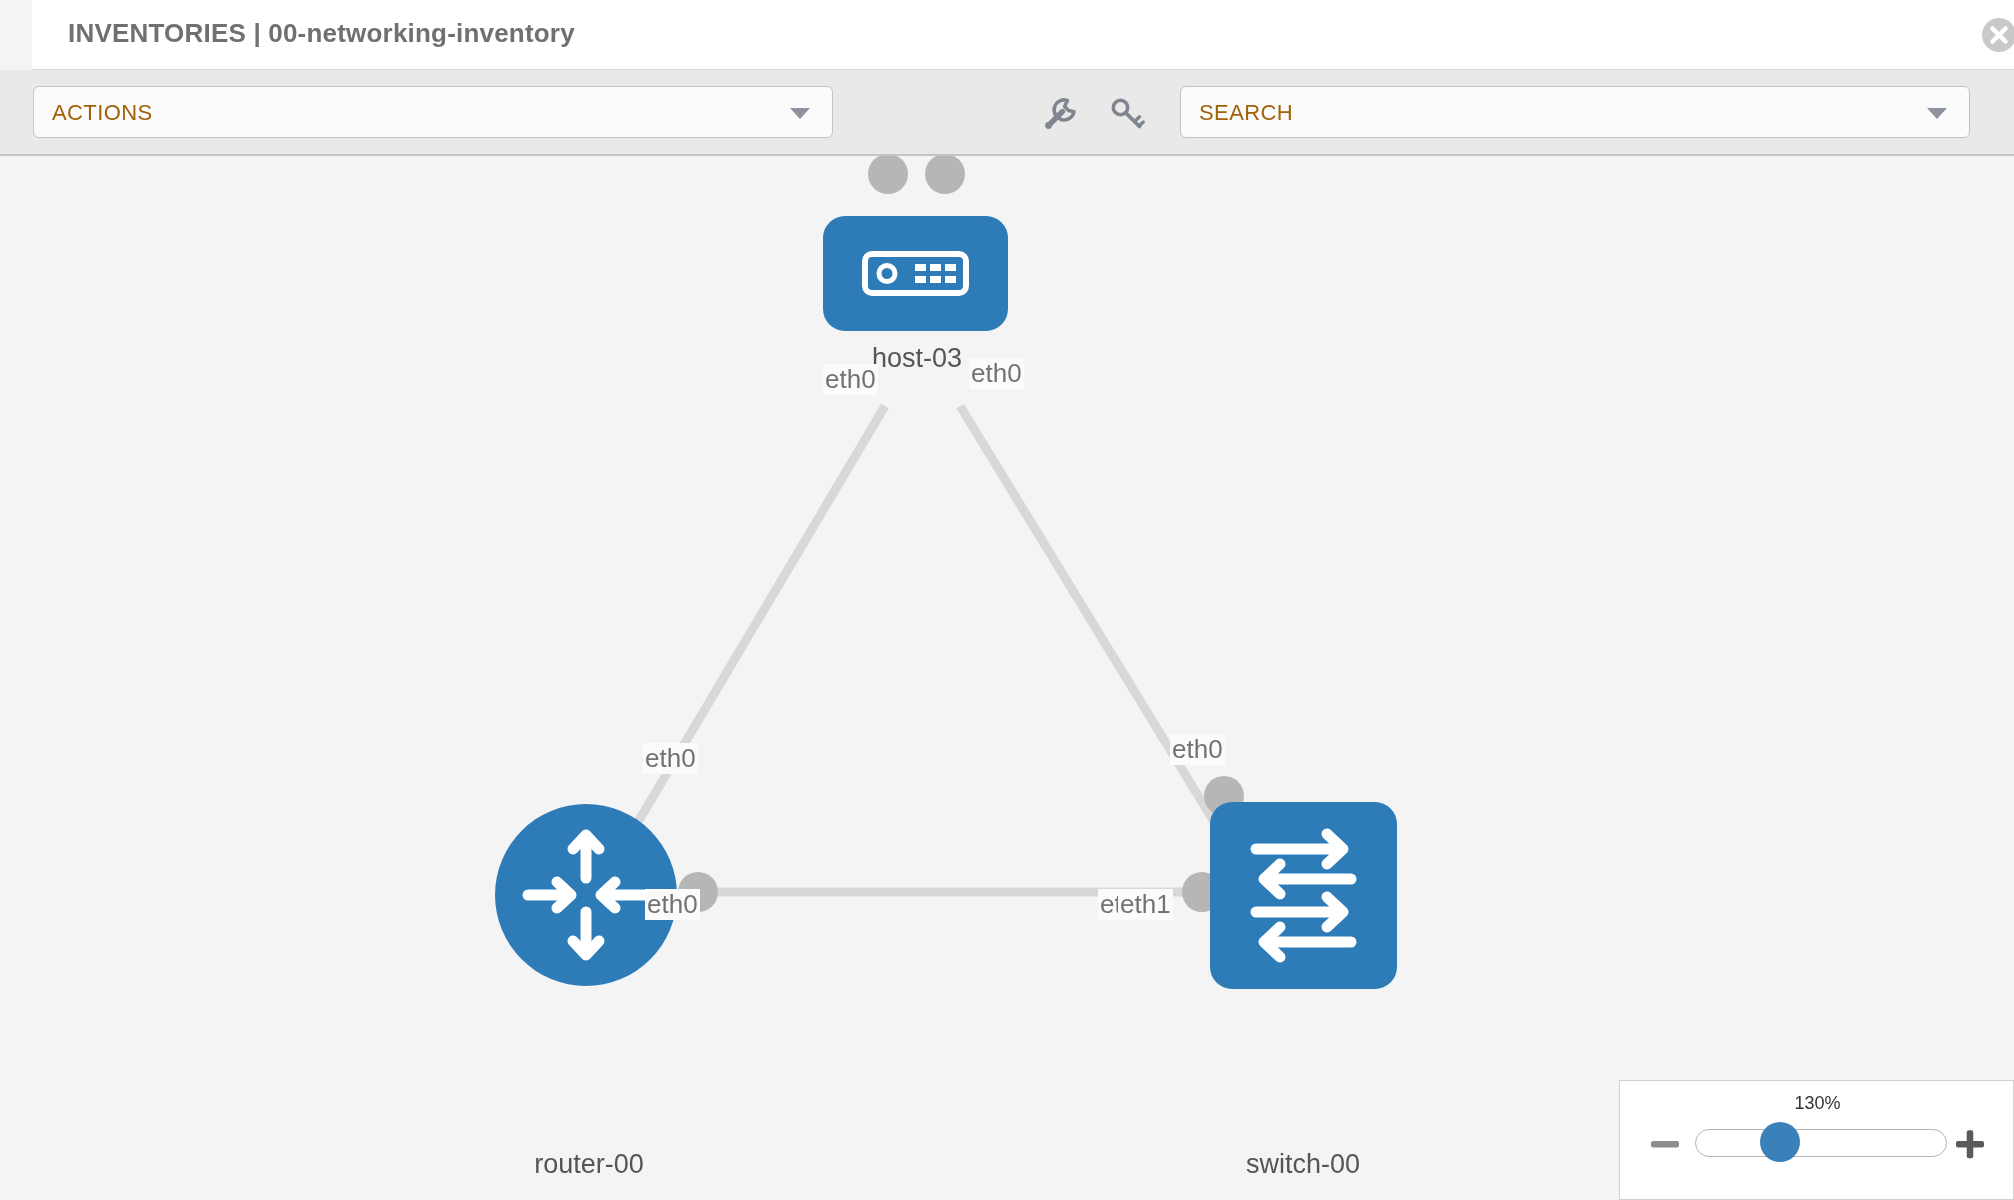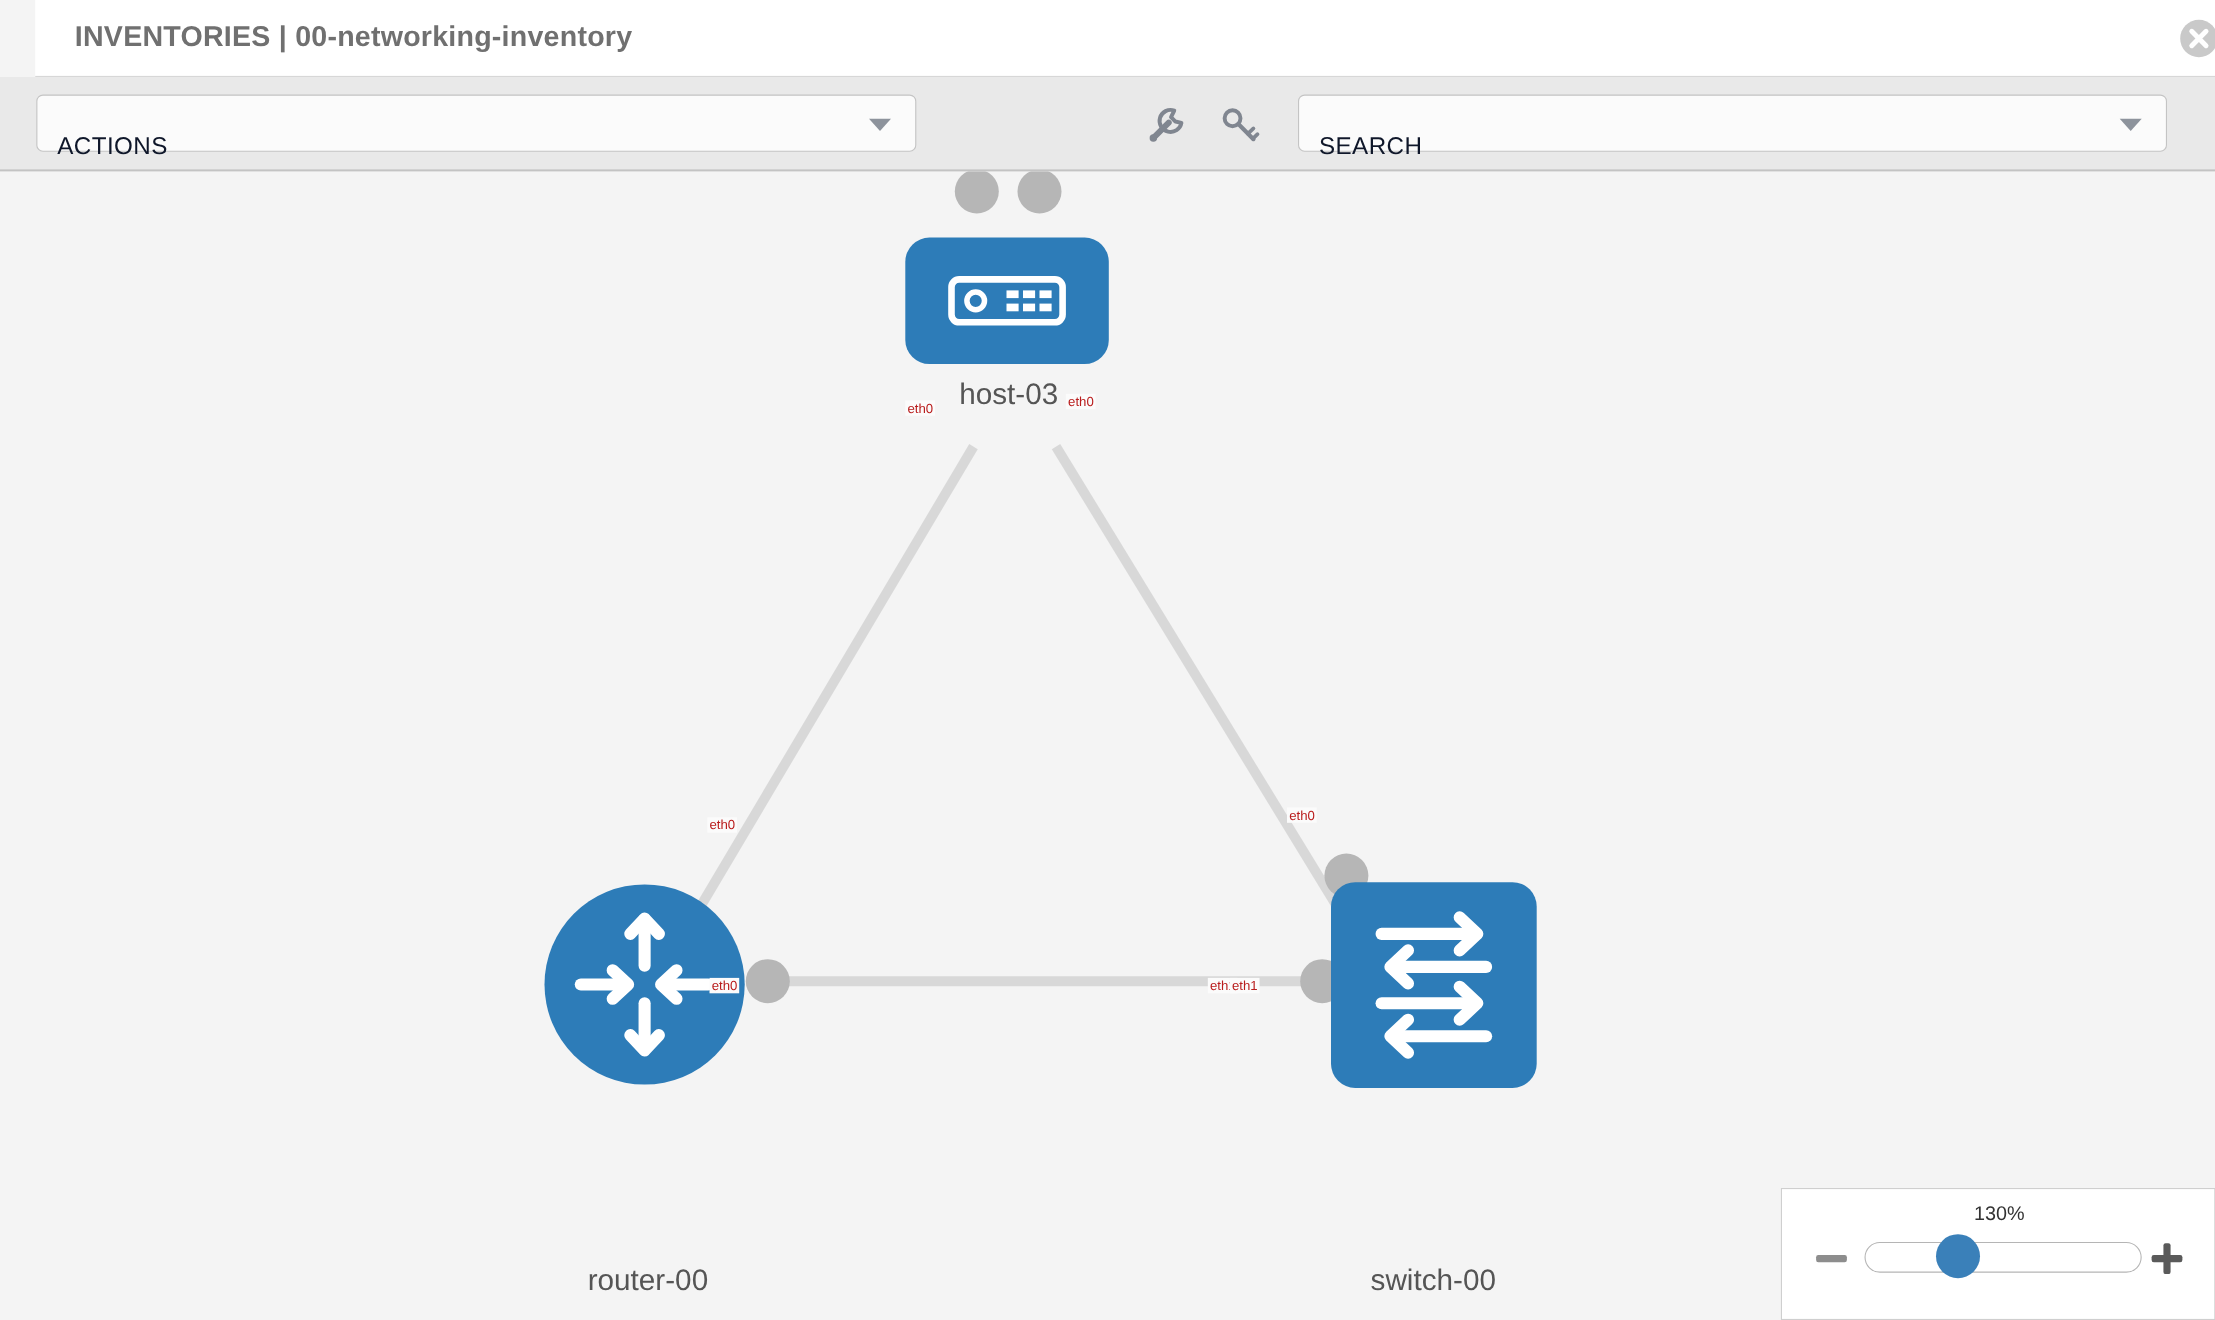--- a/index.html
+++ b/index.html
@@ -49,24 +49,23 @@
     border: 1px solid #c4c4c4;
     border-radius: 6px;
     height: 52px;
   }
   .actions-box { left: 33px; top: 16px; width: 800px; }
   .search-box  { left: 1180px; top: 16px; width: 790px; }
   .select-label {
     position: absolute;
     left: 18px; top: 13px;
     font-size: 22px;
-    color: #0f172a;
+    color: #a16207;
     letter-spacing: 0.4px;
     white-space: nowrap;
-    margin-top: 20px;
   }
   .caret {
     position: absolute;
     right: 22px; top: 21px;
     width: 0; height: 0;
     border-left: 10px solid transparent;
     border-right: 10px solid transparent;
     border-top: 11px solid #8d939c;
   }
   .tool-icon {
@@ -101,22 +100,22 @@
     position: absolute;
     font-size: 27px;
     color: #555555;
     background: #f4f4f4;
     white-space: nowrap;
     padding: 0 3px;
     transform: translateX(-50%);
   }
   .port-label {
     position: absolute;
-    font-size: 12px;
-    color: #b91c1c;
+    font-size: 26px;
+    color: #737373;
     background: #fbfbfb;
     white-space: nowrap;
     padding: 0 2px;
   }
   .port-dot {
     position: absolute;
     width: 40px; height: 40px;
     border-radius: 50%;
     background: #b6b6b6;
   }

